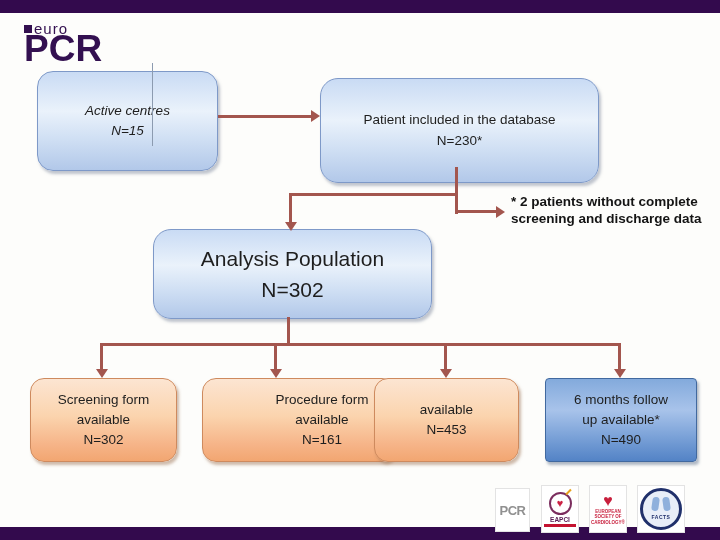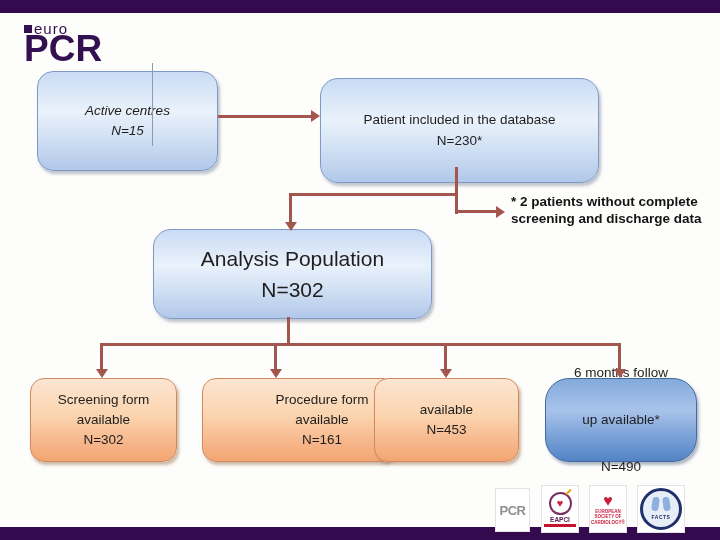--- a/index.html
+++ b/index.html
@@ -22,21 +22,21 @@
 
   
   .box{position:absolute;border-radius:16px;display:flex;flex-direction:column;
        justify-content:center;align-items:center;text-align:center;z-index:2;
        font-size:13.5px;line-height:1.5;}
   .box.blue-light{background:linear-gradient(180deg,#C9DBF4 0%,#EAF2FB 40%,#CEDEF3 70%,#B2C8E9 100%);
        border:1px solid #7E99C8;box-shadow:2px 3px 3px rgba(130,140,160,.5);}
   .box.orange{background:linear-gradient(180deg,#FCE5D2 0%,#FBD4AE 45%,#F6B488 80%,#F2A671 100%);
        border:1px solid #CE8A5E;box-shadow:2px 3px 3px rgba(160,120,90,.5);border-radius:14px;}
   .box.blue-mid{background:linear-gradient(180deg,#83AADC 0%,#A8C3EA 38%,#7BA2D8 70%,#5383C6 100%);
-       border:1px solid #41699F;box-shadow:2px 3px 3px rgba(110,125,150,.55);border-radius:24px;gap:27px;}
+       border:1px solid #41699F;box-shadow:2px 3px 3px rgba(110,125,150,.55);border-radius:4px;}
 
   #box-active   {left:37px;  top:71px;  width:179px; height:98px;font-style:italic;}
   #box-patient  {left:320px; top:64px;  width:277px; height:103px;border-radius:18px;margin-top:14px;}
   #box-analysis {left:153px; top:229px; width:277px; height:88px; font-size:21px;border-radius:18px;}
   #box-screening{left:30px;  top:378px; width:145px; height:82px;}
   #box-procedure{left:202px; top:378px; width:146px; height:82px;padding-left:46px;}
   #box-discharge{left:374px; top:378px; width:143px; height:82px;}
   #box-followup {left:545px; top:378px; width:150px; height:82px;}
 
   

